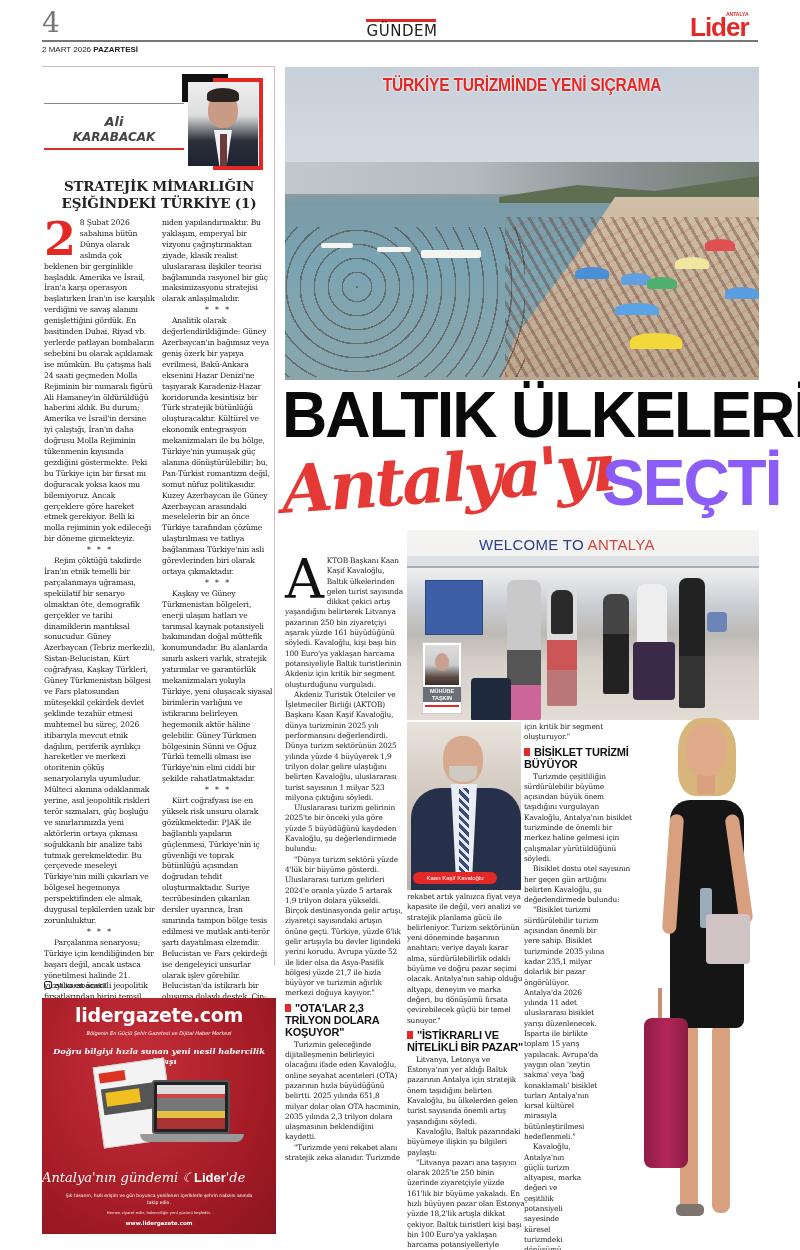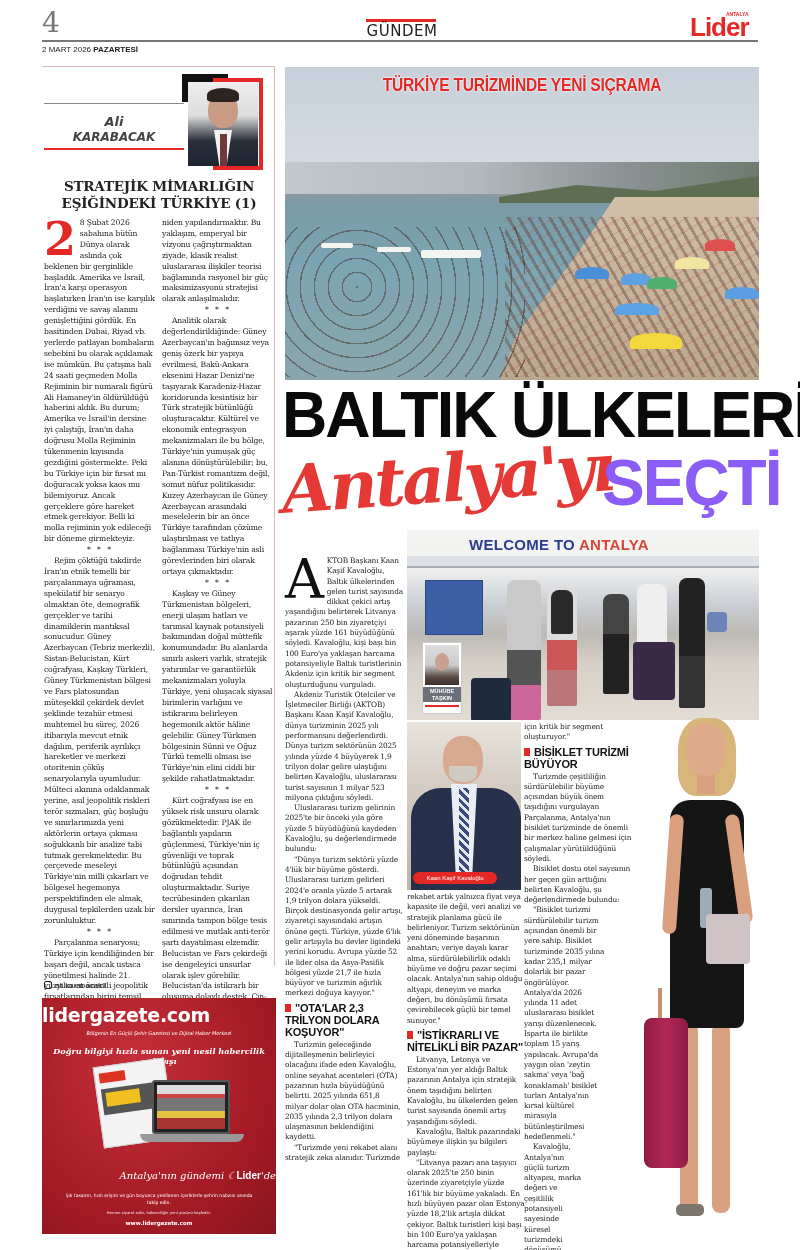--- a/index.html
+++ b/index.html
@@ -32,52 +32,52 @@
 .body-text{font-family:"DejaVu Serif",serif;font-size:7.6px;line-height:10.9px;color:#222;text-align:left;letter-spacing:-.15px}
 .col-a{left:44px;top:218px;width:112px}
 .col-b{left:162px;top:218px;width:112px}
 .dropcap{float:left;font-size:46px;line-height:38px;color:#e42826;font-weight:bold;margin:2px 4px 0 0;font-family:"DejaVu Serif",serif}
 .stars{text-align:center;letter-spacing:2px}
 p.ind{text-indent:10px}
 .handle{left:44px;top:981px;font-family:Liberation Sans, sans-serif;font-size:8px;color:#222}
 .handle .ig{display:inline-block;width:8px;height:8px;border:1.3px solid #222;border-radius:2px;margin-right:3px;vertical-align:-1px;position:relative}
 
 .ad{left:42px;top:998px;width:234px;height:236px;background:radial-gradient(ellipse at 40% 30%,#c6303a 0%,#a61c26 60%,#8a1520 100%);color:#fff;overflow:hidden}
-.ad-site{position:absolute;left:0;top:6px;width:100%;font-family:"DejaVu Sans",sans-serif;font-size:19px;font-weight:bold;letter-spacing:-.3px}
+.ad-site{position:absolute;left:0;top:6px;width:100%;text-align:center;font-family:"DejaVu Sans",sans-serif;font-size:19px;font-weight:bold;letter-spacing:-.3px}
 .ad-sub{position:absolute;left:0;top:32px;width:100%;text-align:center;font-family:"DejaVu Sans",sans-serif;font-style:italic;font-size:5px}
 .ad-slogan{position:absolute;left:0;top:48px;width:100%;text-align:center;font-family:"DejaVu Serif",serif;font-style:italic;font-weight:bold;font-size:8.2px}
 .ad-paper{position:absolute;left:56px;top:64px;width:72px;height:82px;background:#f3f3f3;transform:rotate(-8deg);border:1px solid #ccc}
 .ad-paper .ph{position:absolute;left:4px;top:6px;width:26px;height:10px;background:#d32;}
 .ad-paper .bl{position:absolute;left:4px;top:22px;width:60px;height:26px;background:#555}
 .ad-paper .yl{position:absolute;left:8px;top:26px;width:34px;height:14px;background:#f0c020}
 .ad-laptop{position:absolute;left:110px;top:82px;width:78px;height:54px;background:#222;border-radius:3px;border:2px solid #555}
 .ad-laptop .scr{position:absolute;left:3px;top:3px;right:3px;bottom:3px;background:linear-gradient(180deg,#ddd 0 20%,#c44 20% 30%,#777 30% 60%,#e4c040 60% 75%,#a33 75%)}
 .ad-laptop-base{position:absolute;left:98px;top:136px;width:104px;height:8px;background:#999;border-radius:0 0 8px 8px}
-.ad-gundem{position:absolute;left:0;top:172px;width:100%;text-align:right;font-family:"DejaVu Serif",serif;font-style:italic;font-size:10px}
+.ad-gundem{position:absolute;left:0;top:172px;width:100%;text-align:left;font-family:"DejaVu Serif",serif;font-style:italic;font-size:13px}
 .ad-gundem b{font-family:"Liberation Sans",sans-serif;font-style:normal;font-weight:bold}
 .ad-desc{position:absolute;left:18px;top:194px;width:198px;text-align:center;font-family:"DejaVu Sans",sans-serif;font-size:4.5px;line-height:7px}
 .ad-cta{position:absolute;left:0;top:212px;width:100%;text-align:center;font-family:"DejaVu Sans",sans-serif;font-size:3.8px;opacity:.9}
 .ad-url{position:absolute;left:0;top:222px;width:100%;text-align:center;font-family:"DejaVu Sans",sans-serif;font-weight:bold;font-size:5.5px}
 
 .beach{left:285px;top:67px;width:474px;height:313px;overflow:hidden;background:linear-gradient(180deg,#c7d0da 0%,#d3dae2 30%,#b8c0c8 36%,#8f9aa2 40%,#7a9aa6 44%,#7ba4b2 62%,#8aa6ac 100%)}
 .beach .city{position:absolute;left:0;top:95px;width:100%;height:32px;background:linear-gradient(90deg,#c3c8cc,#b3b9bc 40%,#8c9496 70%,#6d7b6e)}
 .beach .trees{position:absolute;right:0;top:106px;width:260px;height:30px;background:#5e6e52;clip-path:polygon(0 80%,30% 40%,60% 60%,100% 10%,100% 100%,0 100%)}
 .beach .sand{position:absolute;left:90px;top:130px;width:400px;height:200px;background:linear-gradient(180deg,#d2bfa8,#b9a48c);clip-path:polygon(60% 0,100% 0,100% 100%,30% 100%,35% 70%,50% 30%)}
 .beach .crowd{position:absolute;left:220px;top:150px;width:260px;height:160px;background:repeating-linear-gradient(60deg,rgba(80,50,40,.35) 0 3px,transparent 3px 9px),repeating-linear-gradient(-30deg,rgba(200,80,60,.18) 0 2px,transparent 2px 11px)}
 .umb{position:absolute;border-radius:50% 50% 10% 10%;height:12px}
 .swimmers{position:absolute;left:0;top:160px;width:240px;height:150px;background:repeating-radial-gradient(circle at 30% 40%,rgba(60,40,30,.45) 0 1.5px,transparent 1.5px 14px)}
 .jet{position:absolute;height:5px;background:#f4f4f0;border-radius:2px}
 .beach-title{left:285px;top:74px;width:474px;text-align:center;font-family:"Liberation Sans",sans-serif;font-weight:bold;font-size:19px;color:#e42826;transform:scaleX(.82);letter-spacing:-.3px;text-shadow:0 0 2px #fff,0 0 2px #fff}
 
 .big1{left:282px;top:384px;width:480px;font-family:"Liberation Sans",sans-serif;font-weight:900;font-size:64px;line-height:62px;color:#0a0a0a;letter-spacing:-2px;transform-origin:left;transform:scaleX(.98);white-space:nowrap}
 .big-script{left:284px;top:455px;font-family:"DejaVu Serif",serif;font-style:italic;font-weight:bold;font-size:66px;line-height:70px;color:#e53935;letter-spacing:-3px;transform:rotate(-4deg);transform-origin:left bottom;white-space:nowrap}
 .big2{left:602px;top:452px;font-family:"Liberation Sans",sans-serif;font-weight:900;font-size:64px;line-height:62px;color:#8b5cf6;letter-spacing:-2px;white-space:nowrap}
 
 .airport{left:407px;top:530px;width:352px;height:190px;overflow:hidden;background:linear-gradient(180deg,#f4f4f2 0%,#f0f0ee 20%,#e4e6e8 26%,#c9cdd2 40%,#bdb9b4 55%,#d6d0c8 70%,#e2dcd4 100%)}
-.airport .welcome{position:absolute;left:62px;top:6px;font-family:"Liberation Sans",sans-serif;font-weight:bold;font-size:15px;color:#2b3d8f;letter-spacing:.3px;white-space:nowrap}
+.airport .welcome{position:absolute;left:72px;top:6px;font-family:"Liberation Sans",sans-serif;font-weight:normal;font-size:15px;color:#2b3d8f;letter-spacing:.3px;white-space:nowrap}
 .airport .welcome span{color:#d9453b}
 .airport .canopy{position:absolute;left:0;top:26px;width:100%;height:12px;background:#dde1e6;border-bottom:2px solid #a8adb3}
 .airport .kiosk{position:absolute;left:18px;top:50px;width:58px;height:55px;background:#3d5fa8;border:1px solid #2c4680}
 .person{position:absolute;border-radius:8px 8px 2px 2px}
 .suitcase{position:absolute;border-radius:4px}
 .inset{left:422px;top:642px;width:40px;height:72px;background:#fff;border:1px solid #ccc}
 .inset .ph{position:absolute;left:2px;top:2px;width:34px;height:40px;background:linear-gradient(180deg,#ddd 0,#ccc 50%,#5a4a44 80%,#3d302c)}
 .inset .ph i{position:absolute;left:10px;top:8px;width:14px;height:18px;border-radius:50%;background:#c7a090}
 .inset .nm{position:absolute;left:0;top:44px;width:100%;text-align:center;font-family:"Liberation Sans",sans-serif;font-weight:bold;font-size:5.5px;color:#fff;background:#6b6f78;line-height:7px;padding-top:1px}
 .inset .rb{position:absolute;left:2px;top:62px;width:34px;height:2px;background:#e42826}
@@ -253,21 +253,21 @@
   <p>rekabet artık yalnızca fiyat veya kapasite ile değil, veri analizi ve stratejik planlama gücü ile belirleniyor. Turizm sektörünün yeni döneminde başarının anahtarı; veriye dayalı karar alma, sürdürülebilirlik odaklı büyüme ve doğru pazar seçimi olacak. Antalya'nın sahip olduğu altyapı, deneyim ve marka değeri, bu dönüşümü fırsata çevirebilecek güçlü bir temel sunuyor."</p>
   <div class="subhead"><span class="sq"></span><span>"İSTİKRARLI VE NİTELİKLİ BİR PAZAR"</span></div>
   <p class="ind">Litvanya, Letonya ve Estonya'nın yer aldığı Baltık pazarının Antalya için stratejik önem taşıdığını belirten Kavaloğlu, bu ülkelerden gelen turist sayısında önemli artış yaşandığını söyledi.</p>
   <p class="ind">Kavaloğlu, Baltık pazarındaki büyümeye ilişkin şu bilgileri paylaştı:</p>
   <p class="ind">"Litvanya pazarı ana taşıyıcı olarak 2025'te 250 binin üzerinde ziyaretçiyle yüzde 161'lik bir büyüme yakaladı. En hızlı büyüyen pazar olan Estonya yüzde 18,2'lik artışla dikkat çekiyor. Baltık turistleri kişi başı bin 100 Euro'ya yaklaşan harcama potansiyelleriyle Akdeniz</p>
 </div>
 
 <div class="abs art right-col">
   <p>için kritik bir segment oluşturuyor."</p>
   <div class="subhead"><span class="sq"></span><span>BİSİKLET TURİZMİ BÜYÜYOR</span></div>
-  <p class="ind">Turizmde çeşitliliğin sürdürülebilir büyüme açısından büyük önem taşıdığını vurgulayan Parçalanma, Antalya'nın bisiklet turizminde de önemli bir merkez haline gelmesi için çalışmalar yürütüldüğünü söyledi.</p>
+  <p class="ind">Turizmde çeşitliliğin sürdürülebilir büyüme açısından büyük önem taşıdığını vurgulayan Kavaloğlu, Antalya'nın bisiklet turizminde de önemli bir merkez haline gelmesi için çalışmalar yürütüldüğünü söyledi.</p>
   <p class="ind">Bisiklet dostu otel sayısının her geçen gün arttığını belirten Kavaloğlu, şu değerlendirmede bulundu:</p>
   <p class="ind" style="width:82px">"Bisiklet turizmi sürdürülebilir turizm açısından önemli bir yere sahip. Bisiklet turizminde 2035 yılına kadar 235,1 milyar dolarlık bir pazar öngörülüyor. Antalya'da 2026 yılında 11 adet uluslararası bisiklet yarışı düzenlenecek. Isparta ile birlikte toplam 15 yarış yapılacak. Avrupa'da yaygın olan 'zeytin sakma' veya 'bağ konaklamalı' bisiklet turları Antalya'nın kırsal kültürel mirasıyla bütünleştirilmesi hedeflenmeli."</p>
   <p class="ind" style="width:60px">Kavaloğlu, Antalya'nın güçlü turizm altyapısı, marka değeri ve çeşitlilik potansiyeli sayesinde küresel turizmdeki dönüşümü fırsata çevirebilecek önemli destinasyonlardan biri olduğunu sözlerine ekledi.</p>
 </div>
 
 <div class="abs woman">
   <div class="hair"></div>
     <div class="neck"></div>
     <div class="face"></div>
   <div class="legL"></div>

